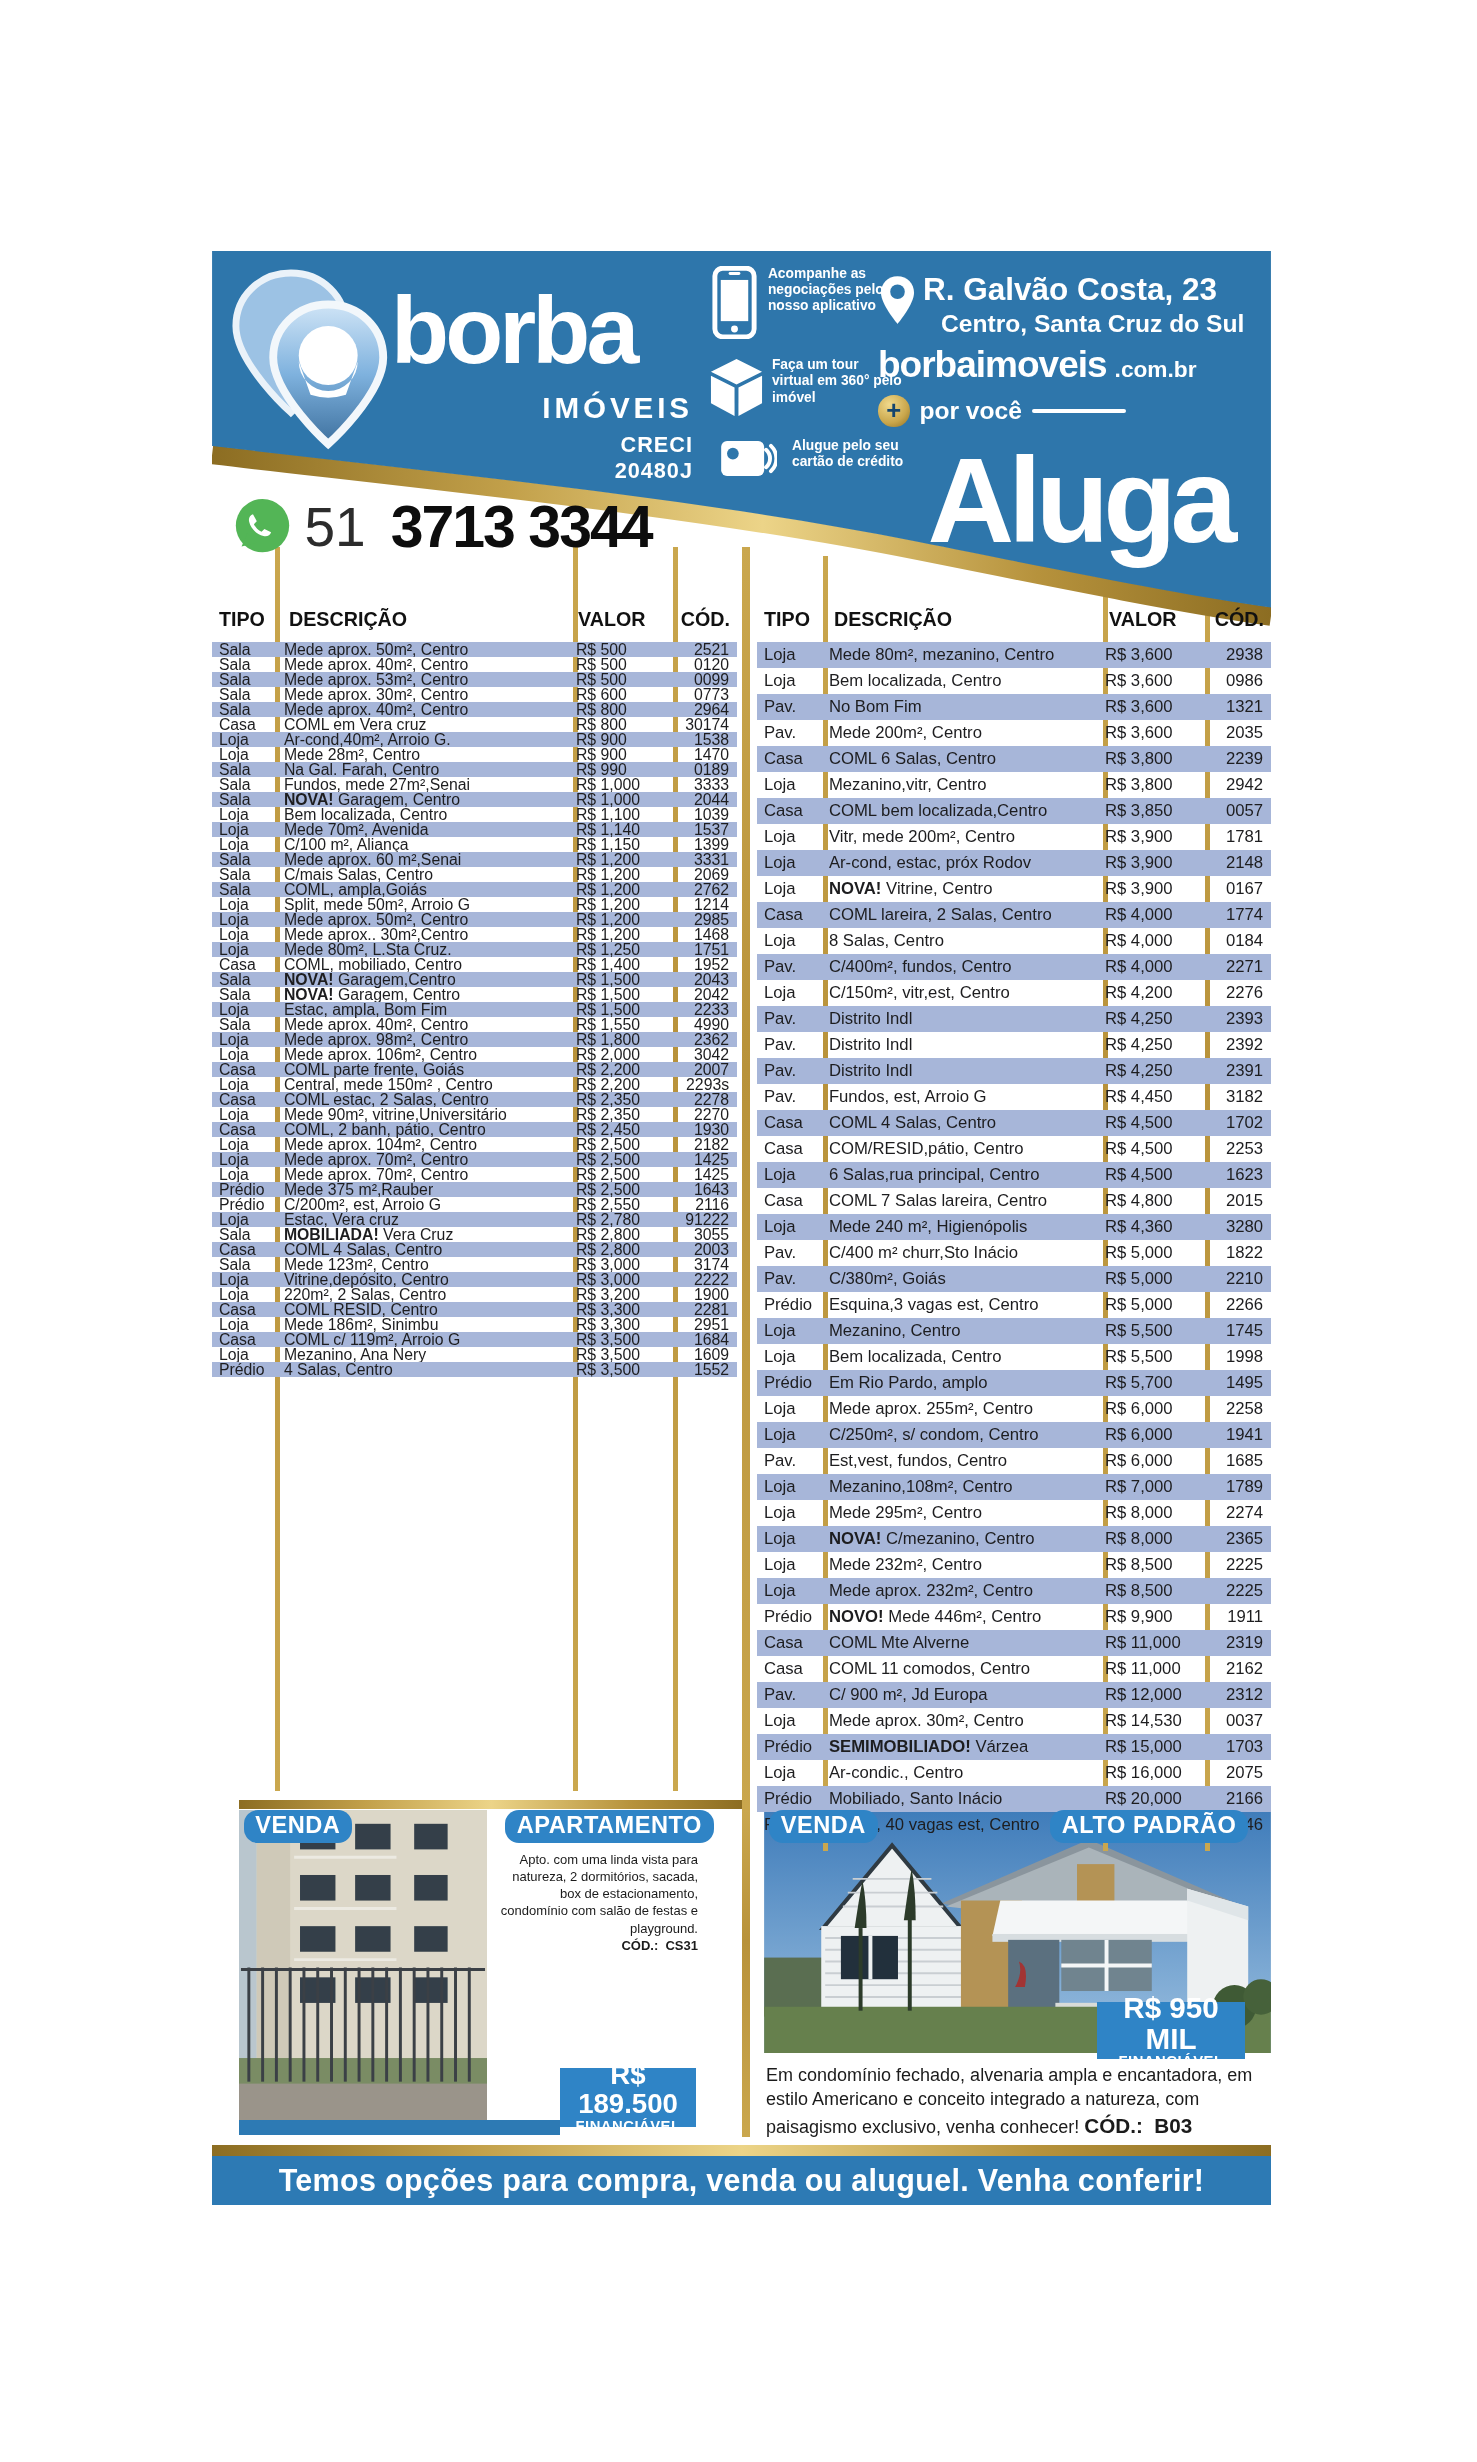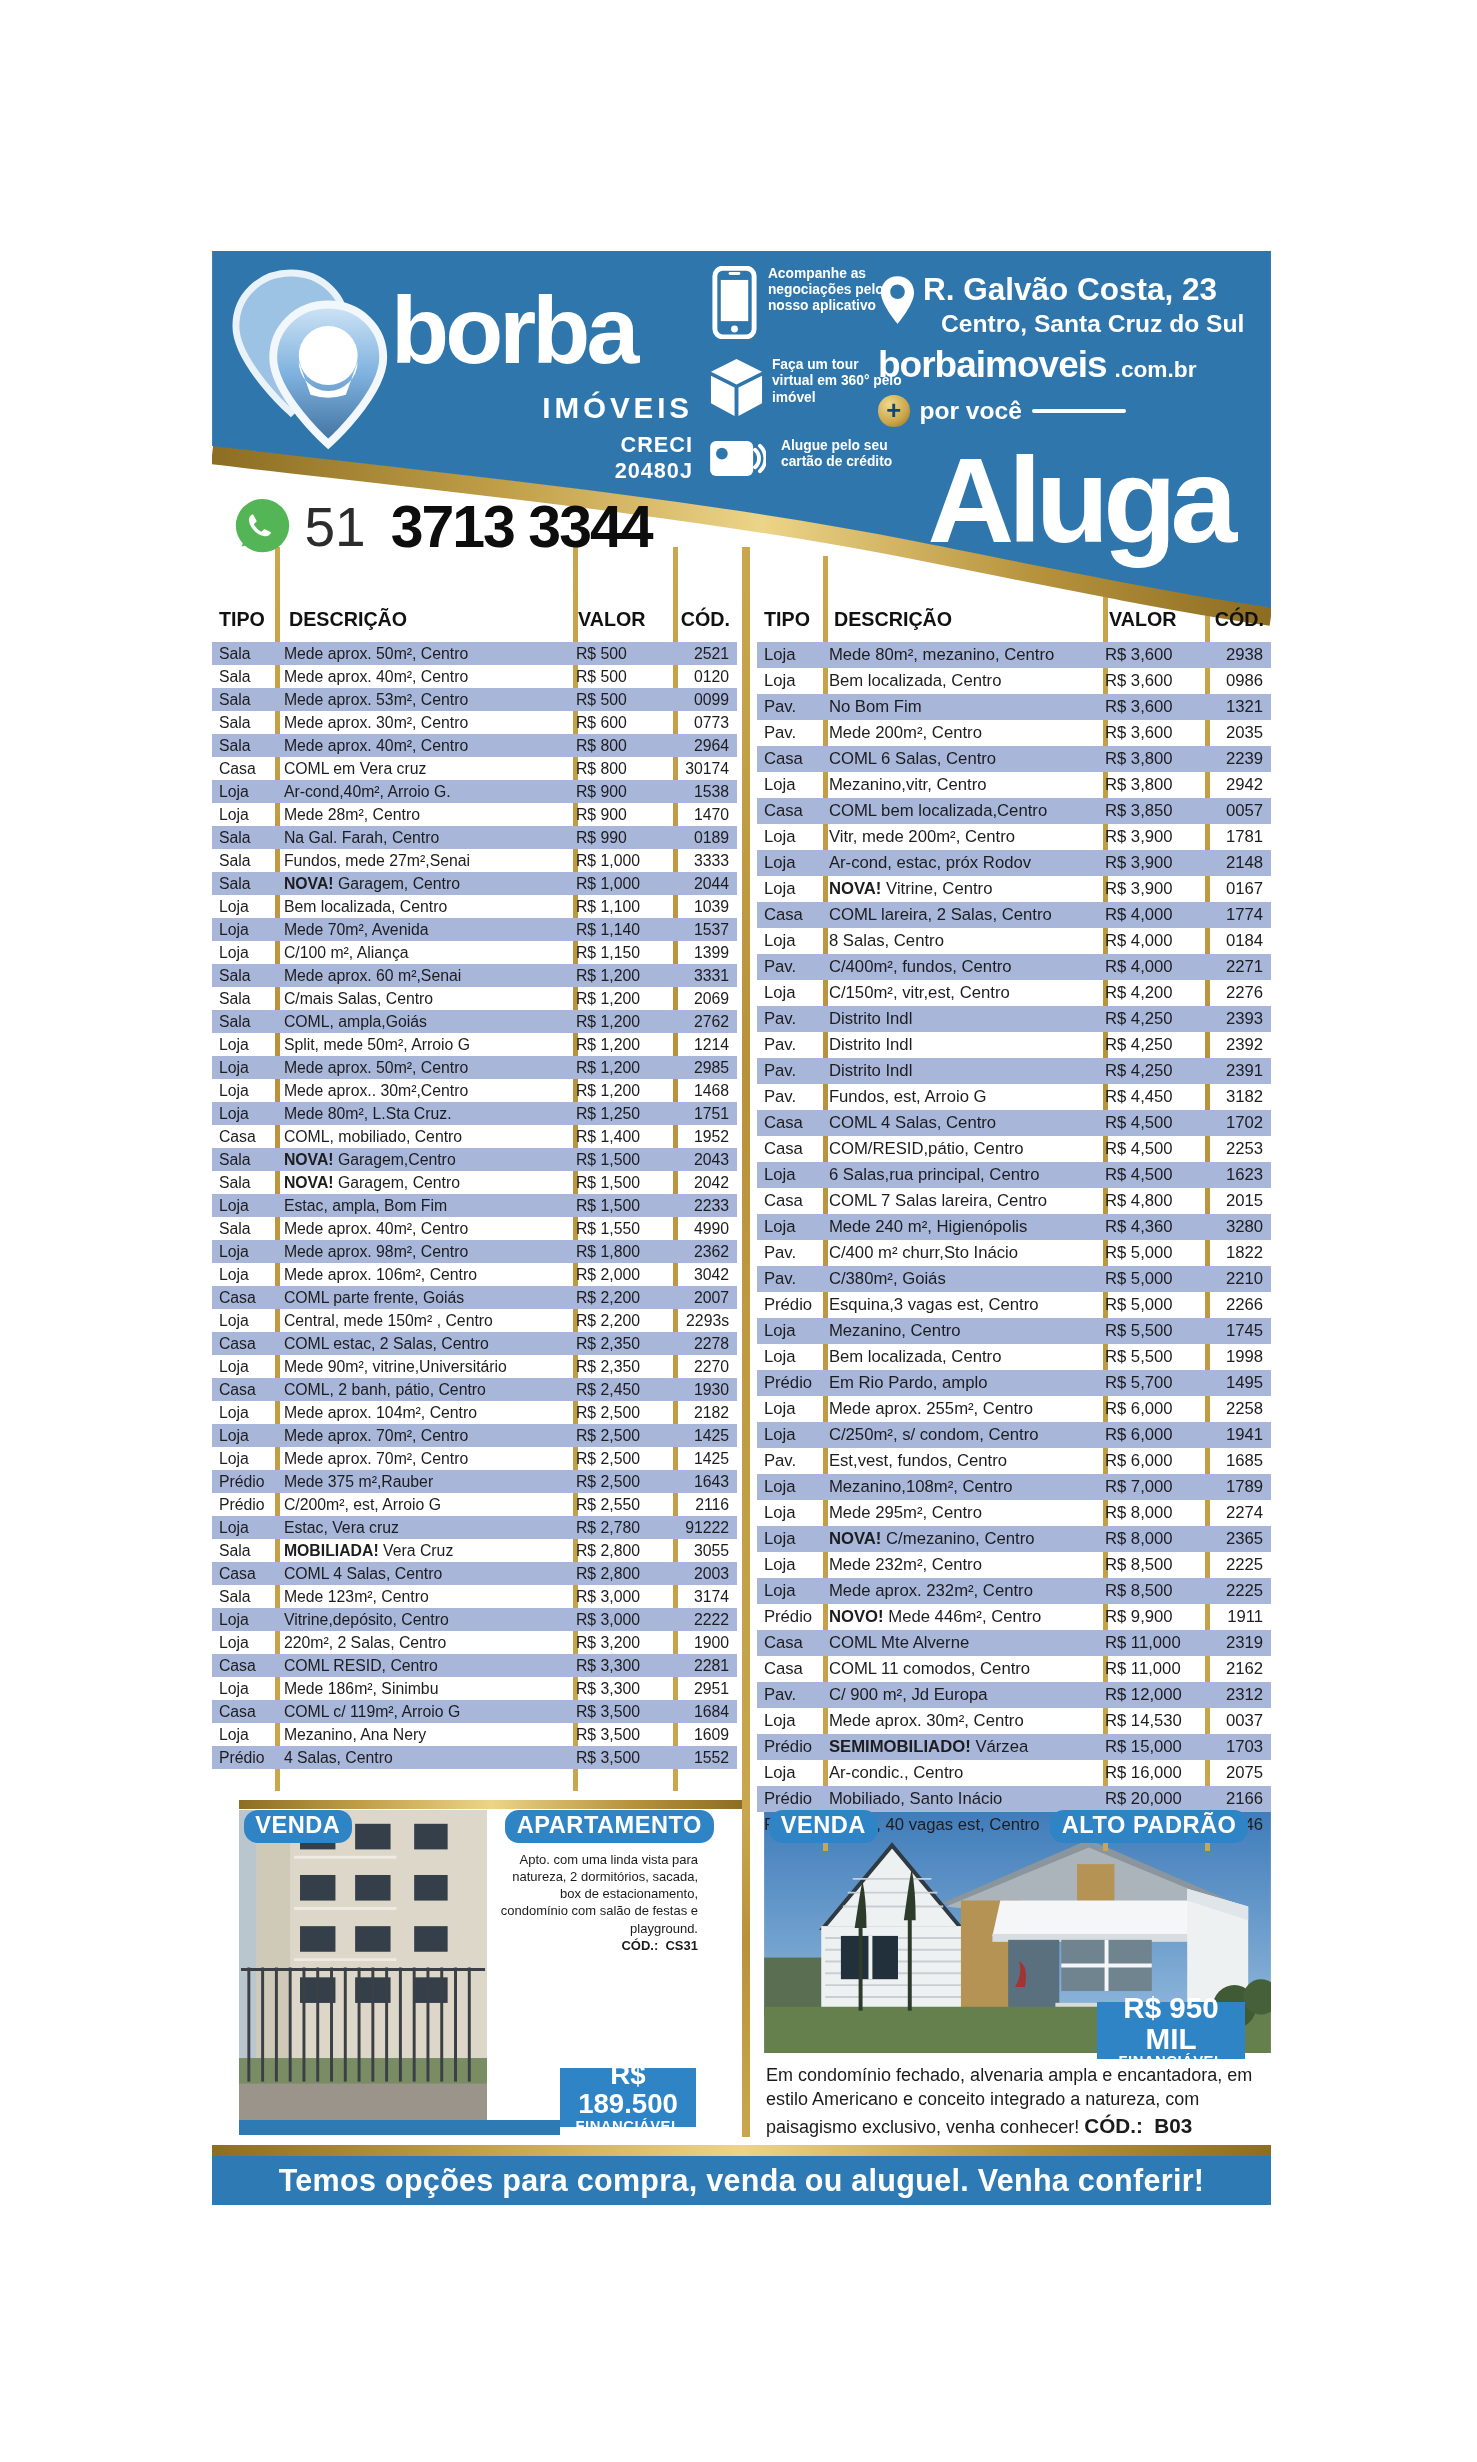--- a/index.html
+++ b/index.html
@@ -31,21 +31,21 @@
   .porvoce-line{width:94px;height:3.9px;background:#fff;border-radius:2px;}
   .aluga{font-weight:900;font-size:120px;letter-spacing:-5.9px;line-height:1;text-align:center;width:379px;}
   .phone-row{position:absolute;z-index:4;display:flex;align-items:center;}
   .wapp{width:61px;height:61px;}
   .ddd{font-weight:400;font-size:55px;color:#2c2c2c;margin-left:11.8px;}
   .digits{font-weight:900;font-size:59px;letter-spacing:-2px;color:#0d0d0d;margin-left:25px;}
   
   .th{position:absolute;z-index:3;font-weight:800;font-size:19.7px;color:#111;}
   .tbl{position:absolute;z-index:2;display:flex;flex-direction:column;}
   .t-row{display:flex;align-items:center;}
-  .tbl-left .t-row{height:23px;font-size:15.8px;}
+  .tbl-left .t-row{height:15px;font-size:15.8px;}
   .tbl-right .t-row{height:26px;font-size:16.7px;}
   .t-row.shade{background:#a7b6d9;}
   .c-tipo{width:65px;padding-left:6.9px;flex:none;}
   .c-desc{flex:none;white-space:nowrap;overflow:hidden;}
   .tbl-left .c-desc{width:292px;}
   .tbl-right .c-desc{width:276px;}
   .c-valor{flex:none;}
   .tbl-left .c-valor{width:99px;}
   .tbl-right .c-valor{width:97px;}
   .c-cod{flex:1;text-align:right;padding-right:7.9px;}
@@ -118,21 +118,21 @@
     <div class="feat-txt">Acompanhe as negociações pelo nosso aplicativo</div>
   </div>
   <div class="hdr-item feat" style="left:497px;top:106px;">
     <svg width="55" height="61" viewBox="0 0 56 62">
       <polygon points="28,2 54,15 28,28 2,15" fill="#fff"></polygon>
       <polygon points="2,19 26,31 26,60 2,47" fill="#fff"></polygon>
       <polygon points="54,19 30,31 30,60 54,47" fill="#fff"></polygon>
     </svg>
     <div class="feat-txt">Faça um tour virtual em 360° pelo imóvel</div>
   </div>
-  <div class="hdr-item feat" style="left:497px;top:187px;gap:15px;">
+  <div class="hdr-item feat" style="left:508px;top:187px;gap:15px;">
     <svg width="57" height="41" viewBox="0 0 58 42">
       <rect x="1" y="3" width="44" height="36" rx="6" fill="#fff"></rect>
       <circle cx="13" cy="16" r="6" fill="#2e76ab"></circle>
       <path d="M47,12 a12,12 0 0 1 0,18 M52,8 a18,18 0 0 1 0,26" stroke="#fff" stroke-width="4" fill="none" stroke-linecap="round"></path>
     </svg>
     <div class="feat-txt">Alugue pelo seu cartão de crédito</div>
   </div>
 
   <svg class="hdr-item" style="left:668px;top:23.6px;" width="35" height="51" viewBox="0 0 36 52">
     <path d="M18,1 C8,1 1,8.5 1,18 C1,30 18,50 18,50 C18,50 35,30 35,18 C35,8.5 28,1 18,1 Z" fill="#fff"></path>

